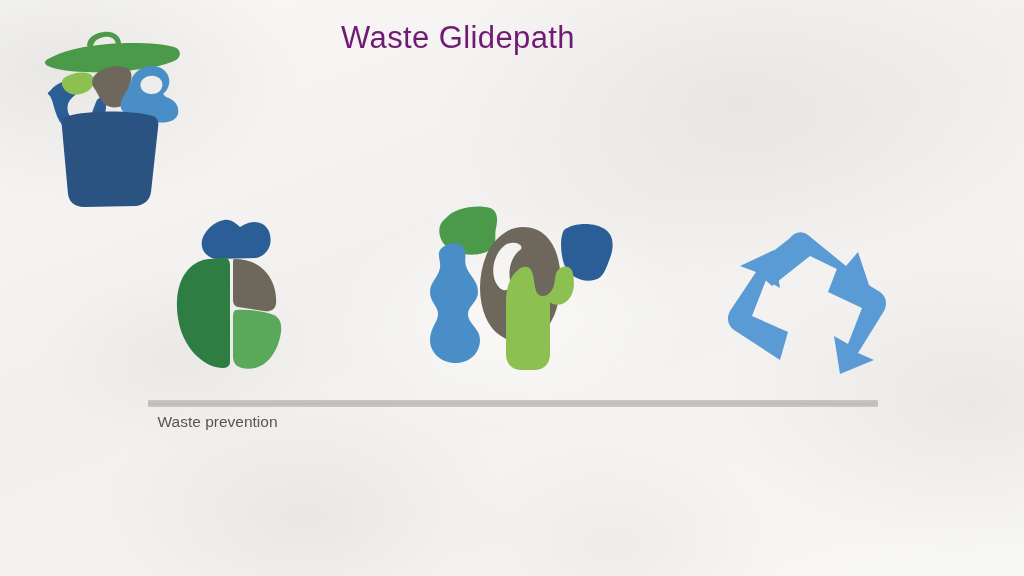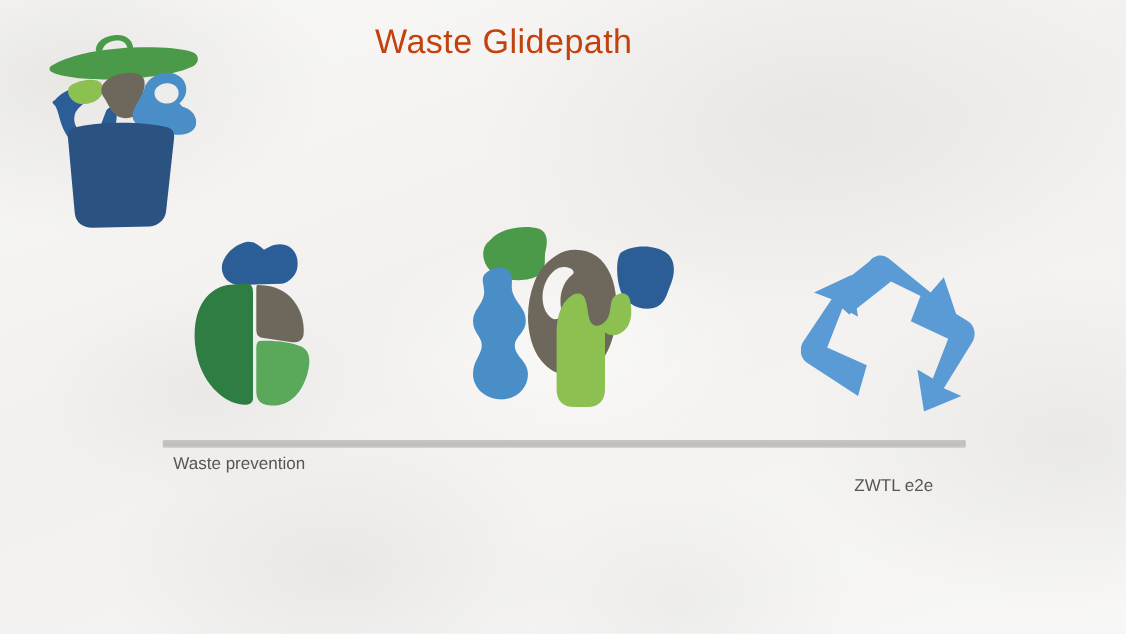--- a/index.html
+++ b/index.html
@@ -41,21 +41,21 @@
 
   #title {
     position: absolute;
     left: 0;
     top: 20px;
     width: 916px;
     text-align: center;
     font-size: 31px;
     font-weight: 400;
     letter-spacing: 0.4px;
-    color: #c2410c;
+    color: #701a75;
   }
 
   .icon-wrap {
     position: absolute;
   }
 
   #bin-icon      { left: 38px;  top: 26px;  width: 150px; height: 185px; }
   #bag-icon      { left: 172px; top: 214px; width: 130px; height: 155px; }
   #mixed-icon    { left: 418px; top: 198px; width: 200px; height: 175px; }
   #recycle-icon  { left: 728px; top: 226px; width: 165px; height: 148px; }
@@ -146,15 +146,14 @@
 
       <path d="M152 66 C158 70, 160 78, 156 85 L130 127 L146 134 L112 148 L106 110 L120 118 L134 82 L100 66 L110 40 L152 66 Z" fill="#5b9bd5"></path>
 
       <path d="M8 94 C2 90, 0 82, 4 75 L30 36 L14 30 L48 14 L54 52 L40 44 L26 80 L62 96 L54 124 L8 94 Z" transform="translate(-2,10)" fill="#5b9bd5"></path>
     </svg>
   </div>
 
   <div id="baseline"></div>
 
   <div class="stage-label" id="label-prevention">Waste prevention</div>
-  <div class="stage-label" id="label-zwtl">ZWTL e2e</div>
 
 </div>
 
 </body></html>

